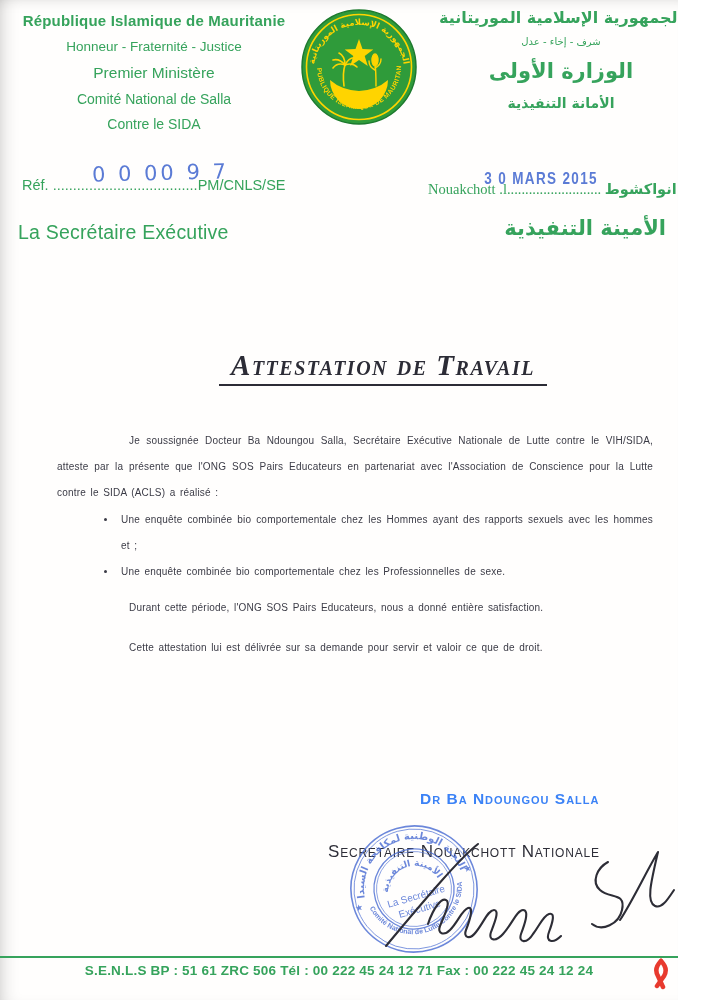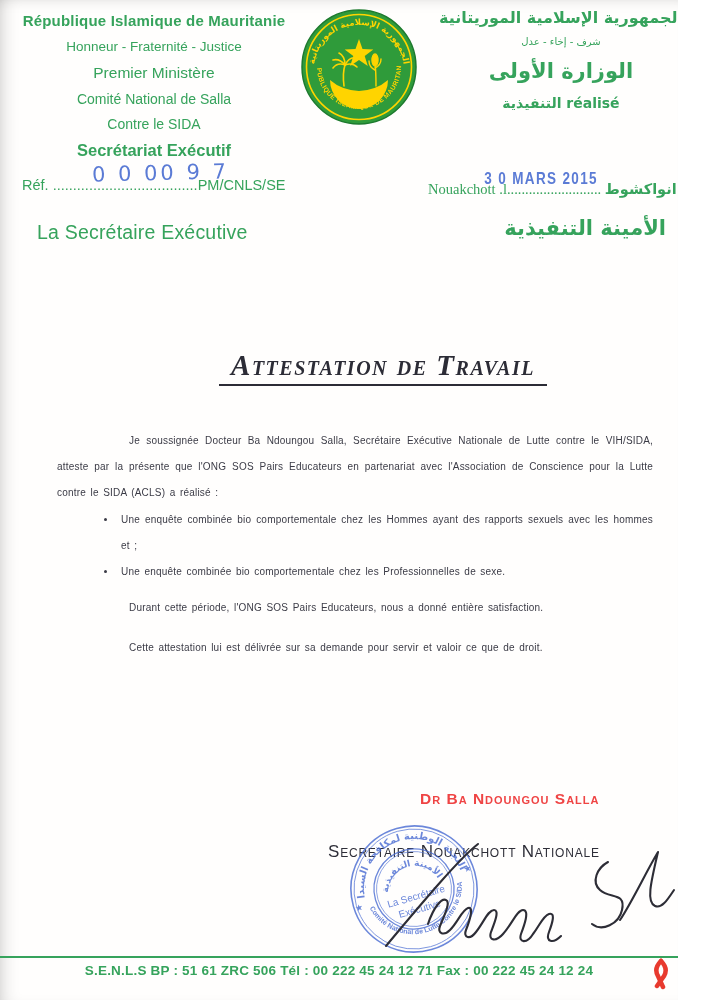--- a/index.html
+++ b/index.html
@@ -29,40 +29,40 @@
   
   .ref{position:absolute;left:22px;top:177px;font-size:14.5px;color:var(--green_text);}
   .ref-hand{position:absolute;left:92px;top:161px;font-size:21px;color:var(--ink_blue);
             letter-spacing:3px;transform:rotate(-1.5deg);font-family:"DejaVu Sans",sans-serif;}
   .date{position:absolute;left:428px;top:181px;width:275px;font-family:"Liberation Serif",serif;
         font-size:14.5px;color:var(--green_text);white-space:nowrap;}
   .date .ar{font-family:"DejaVu Sans",sans-serif;font-weight:700;}
   .date-stamp{position:absolute;left:478px;top:169px;font-size:15px;font-weight:700;
               color:var(--ink_blue);letter-spacing:1.5px;transform:scale(.9,1.15);}
   
-  .role-fr{position:absolute;left:37px;top:221px;font-size:19.5px;color:var(--green_text);letter-spacing:.2px;}
+  .role-fr{position:absolute;left:18px;top:221px;font-size:19.5px;color:var(--green_text);letter-spacing:.2px;}
   .role-ar{position:absolute;right:12px;top:216px;font-size:21px;font-weight:700;color:var(--green_text);
            direction:rtl;font-family:"DejaVu Sans",sans-serif;}
   
   .title-wrap{position:absolute;left:0;top:349px;width:100%;text-align:center;padding-left:44px;}
   .title{display:inline-block;font-family:"Liberation Serif",serif;font-style:italic;
          font-variant:small-caps;font-weight:600;font-size:29px;letter-spacing:1.5px;
          color:#2c2c36;border-bottom:2px solid #2c2c36;padding:0 12px 2px;}
   
   .body{position:absolute;left:57px;top:428px;width:596px;font-size:10px;line-height:26px;
         color:var(--body_ink);text-align:justify;letter-spacing:.2px;word-spacing:1.5px;}
   .body p{margin:0;}
   .indent{text-indent:72px;}
   .body ul{margin:1px 0 0 0;padding-left:60px;}
   .body li{padding-left:4px;}
   .mt1{margin-top:10px !important;}
   .mt2{margin-top:14px !important;}
   
   .sig-name{position:absolute;left:420px;top:790px;font-variant:small-caps;font-size:15.5px;
-            font-weight:600;letter-spacing:1px;color:#ef4444;}
+            font-weight:600;letter-spacing:1px;color:#3b82f6;}
   .sig-role{position:absolute;left:328px;top:842px;font-variant:small-caps;font-size:17px;
             letter-spacing:.8px;color:#2e2e38;}
   .stamp{position:absolute;left:346px;top:821px;width:136px;height:136px;opacity:.82;}
   .signature{position:absolute;left:372px;top:840px;width:305px;height:110px;}
   
   .footer-line{position:absolute;left:0;top:956px;width:707px;height:2px;background:var(--green_text);}
   .footer{position:absolute;left:0;top:963px;width:100%;text-align:center;color:var(--green_text);
           font-weight:700;font-size:13.5px;letter-spacing:.2px;}
   .ribbon{position:absolute;left:650px;top:958px;width:22px;height:32px;}
 </style>
@@ -70,21 +70,20 @@
 <body>
 
 <div class="page">
 
   <div class="hleft">
     <div class="hl1">République Islamique de Mauritanie</div>
     <div class="hl2">Honneur - Fraternité - Justice</div>
     <div class="hl3">Premier Ministère</div>
     <div class="hl4">Comité National de Salla</div>
     <div class="hl5">Contre le SIDA</div>
-    <div class="hl6">Secrétariat Exécutif</div>
   </div>
 
   <svg class="seal" viewBox="0 0 118 118">
     <circle cx="59" cy="59" r="57" fill="var(--seal_green)" stroke="#1d7a2e" stroke-width="1.5"></circle>
     <circle cx="59" cy="59" r="52.5" fill="none" stroke="var(--seal_yellow)" stroke-width="1.6"></circle>
     <defs>
       <path id="sealTop" d="M14,62 A45,45 0 0 1 104,62"></path>
       <path id="sealBottom" d="M17,59 A42,42 0 0 0 101,59"></path>
     </defs>
     <text font-size="8.5" font-weight="bold" fill="var(--seal_yellow)" font-family="DejaVu Sans, sans-serif">
@@ -108,21 +107,21 @@
       <ellipse cx="75" cy="52" rx="3" ry="6"></ellipse>
       <path d="M75,60 C79,58 81,55 81,51" fill="none"></path>
       <path d="M75,62 C71,60 69,57 69,53" fill="none"></path>
     </g>
   </svg>
 
   <div class="hright">
     <div class="hr1">الجمهورية الإسلامية الموريتانية</div>
     <div class="hr2">شرف - إخاء - عدل</div>
     <div class="hr3">الوزارة الأولى</div>
-    <div class="hr5">réalisé التنفيذية</div>
+    <div class="hr5">الأمانة التنفيذية</div>
   </div>
 
   <div class="ref"><span>Réf. </span><span>....................................</span><span>PM/CNLS/SE</span></div>
   <div class="ref-hand">0 0 00 9 7</div>
 
   <div class="date"><span>Nouakchott .l</span><span>..........................</span> <span class="ar">انواكشوط</span></div>
   <div class="date-stamp">3 0 MARS 2015</div>
 
   <div class="role-fr">La Secrétaire Exécutive</div>
   <div class="role-ar">الأمينة التنفيذية</div>

